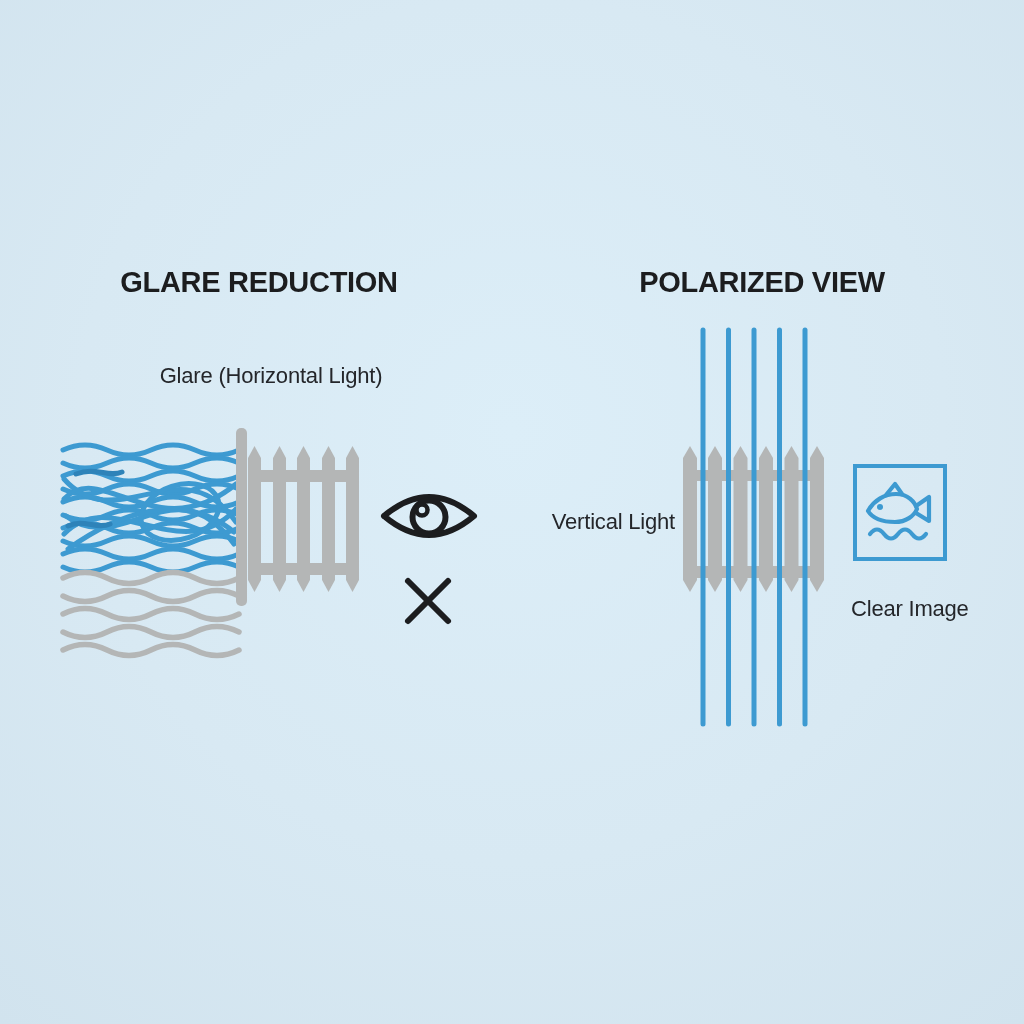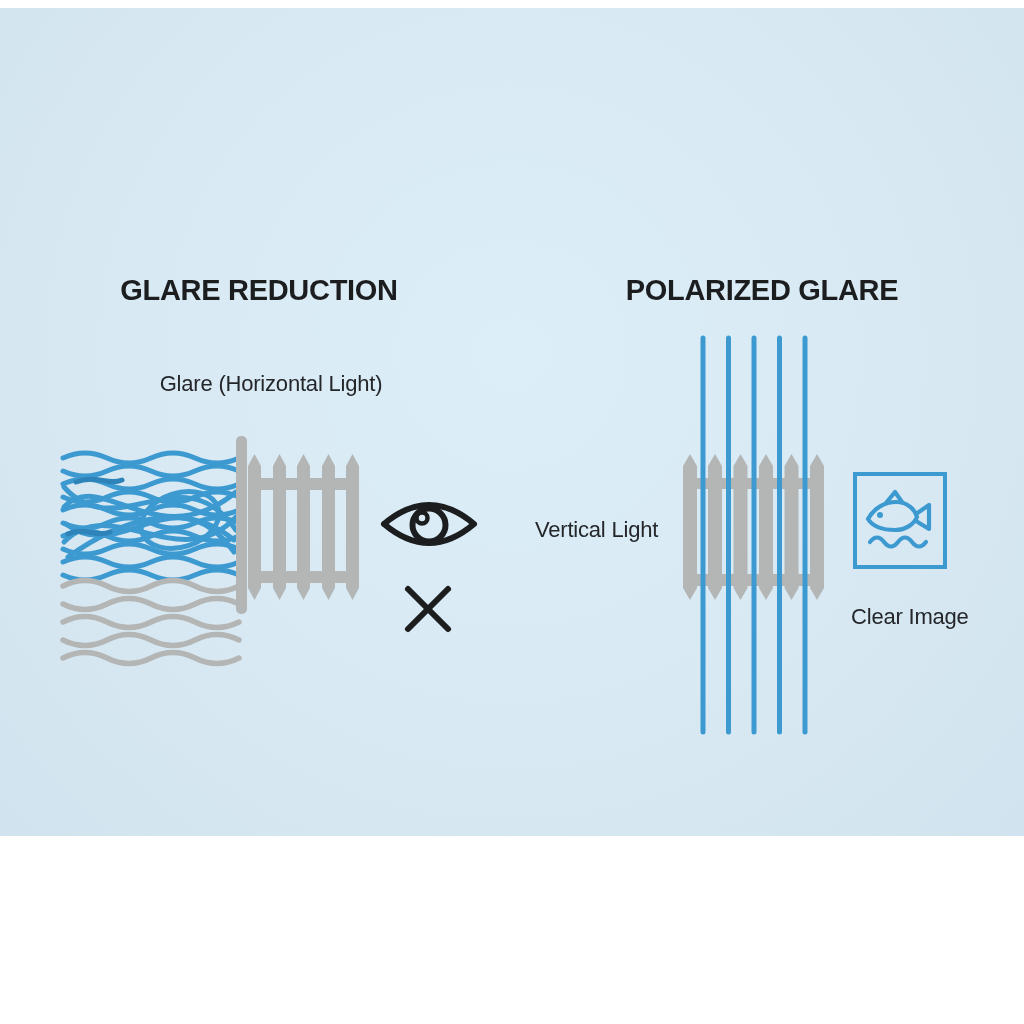--- a/index.html
+++ b/index.html
@@ -5,34 +5,33 @@
   :root{
     --bg:#d8e9f3;
     --blue:#3d9ad1;
     --blue-dark:#2e83b9;
     --gray:#b4b6b6;
     --ink:#1c1d1f;
   }
   html,body{margin:0;padding:0;}
   body{font-family:"Liberation Sans","DejaVu Sans",sans-serif;background:#fff;}
   #stage{
-    position:relative;width:1024px;height:828px;overflow:hidden;
+    position:relative;width:1024px;height:1024px;overflow:hidden;
     background:radial-gradient(circle at 50% 42%, #dceef8 0%, var(--bg) 55%, #d1e3ee 100%);
-    margin-top:8px;
   }
   .abs{position:absolute;}
   .panel-title{
     font-weight:700;font-size:29px;letter-spacing:-0.3px;color:var(--ink);
     transform:translateX(-50%);white-space:nowrap;
   }
   .sub-label{
     font-size:22px;color:#24262a;white-space:nowrap;letter-spacing:-0.2px;
   }
   .centered{transform:translateX(-50%);text-align:center;}
-  .right-aligned{}
+  .right-aligned{text-align:right;}
   svg{display:block;overflow:visible;}
   .stroke-blue{stroke:var(--blue);fill:none;stroke-linecap:round;stroke-linejoin:round;}
   .stroke-blue-dark{stroke:var(--blue-dark);fill:none;stroke-linecap:round;}
   .stroke-gray{stroke:var(--gray);fill:none;stroke-linecap:round;}
   .fill-gray{fill:var(--gray);}
   .stroke-ink{stroke:var(--ink);fill:none;stroke-linecap:round;stroke-linejoin:round;}
   .fill-blue{fill:var(--blue);}
   #polarizer-bar-left{
     left:236px;top:428px;width:11px;height:178px;background:var(--gray);border-radius:5px;
   }
@@ -107,21 +106,21 @@
     </g>
   </svg>
 
   <svg class="abs" style="left:404px;top:577px;" width="48" height="48" viewBox="0 0 48 48">
     <g class="stroke-ink" stroke-width="6">
       <line x1="4" y1="4" x2="44" y2="44"></line>
       <line x1="44" y1="4" x2="4" y2="44"></line>
     </g>
   </svg>
 
-  <div class="abs panel-title" style="left:762px;top:266px;">POLARIZED GLARE</div>
+  <div class="abs panel-title" style="left:762px;top:266px;">POLARIZED VIEW</div>
 
   <svg class="abs" style="left:682px;top:440px;" width="142" height="158" viewBox="0 0 142 158">
     <g class="fill-gray">
       <rect x="1" y="30" width="141" height="11"></rect>
       <rect x="1" y="126" width="141" height="12"></rect>
       <polygon points="1,18 8,6 15,18 15,140 8,152 1,140"></polygon>
       <polygon points="26,18 33,6 40,18 40,140 33,152 26,140"></polygon>
       <polygon points="51.5,18 58.5,6 65.5,18 65.5,140 58.5,152 51.5,140"></polygon>
       <polygon points="77,18 84,6 91,18 91,140 84,152 77,140"></polygon>
       <polygon points="102.5,18 109.5,6 116.5,18 116.5,140 109.5,152 102.5,140"></polygon>

